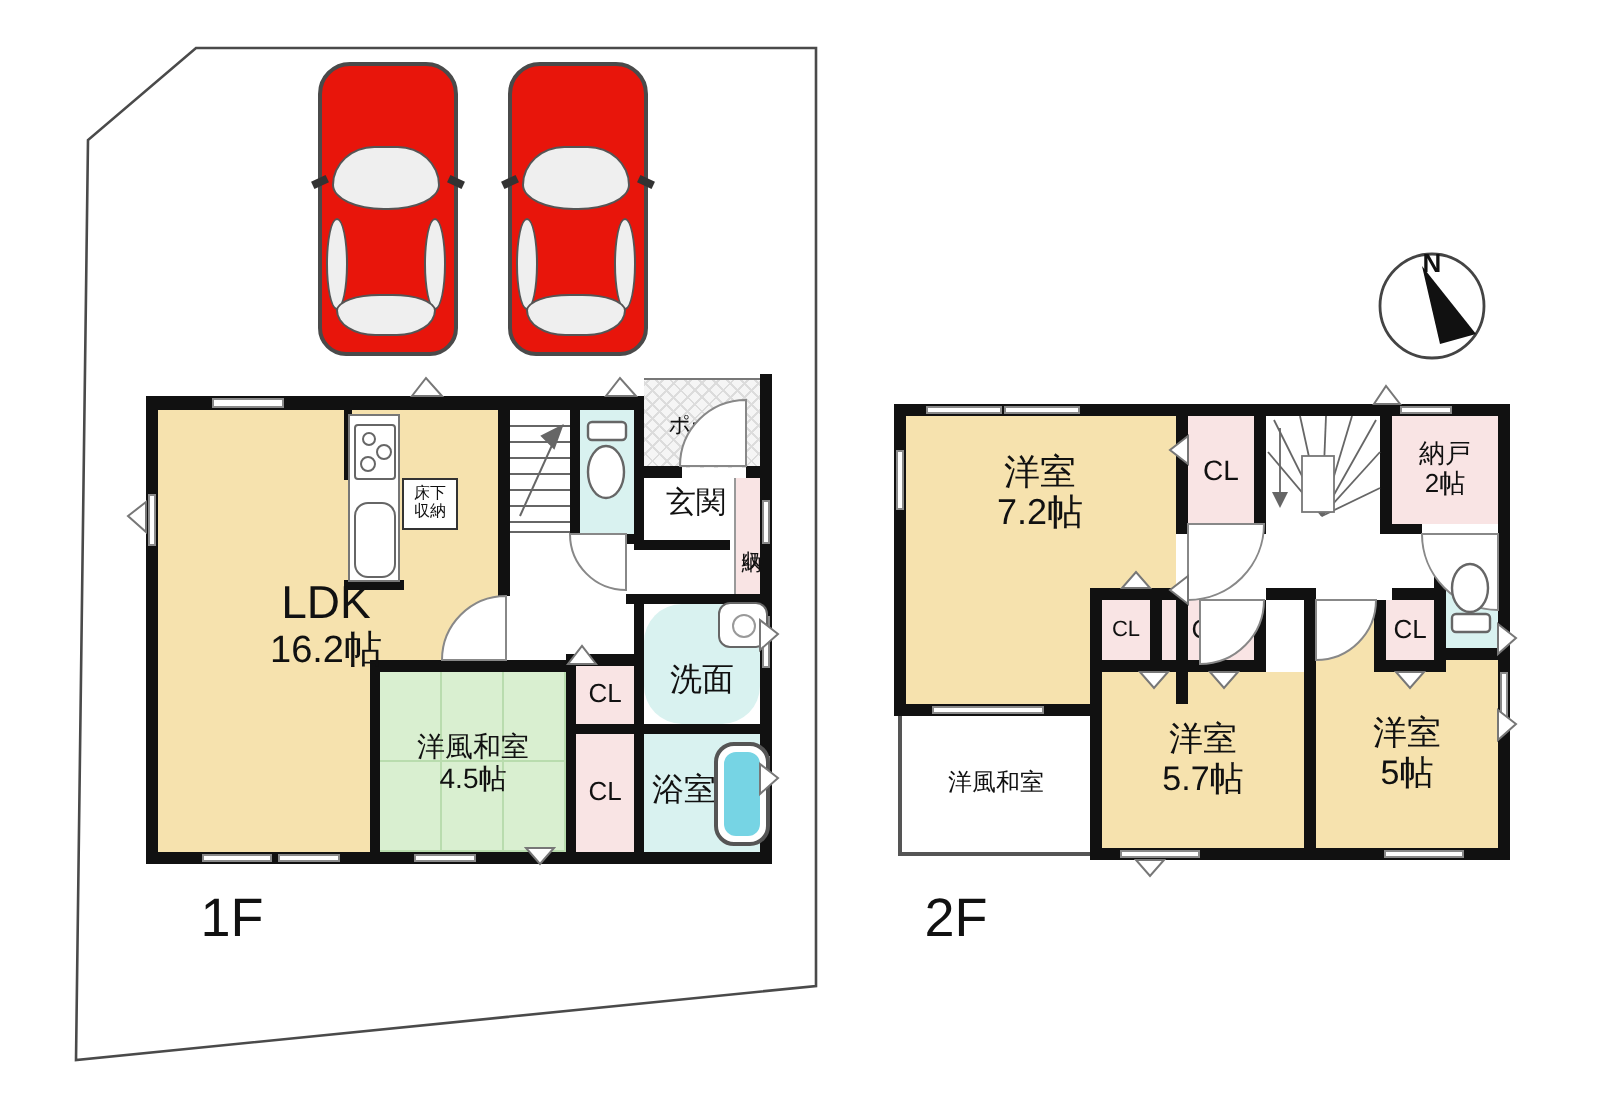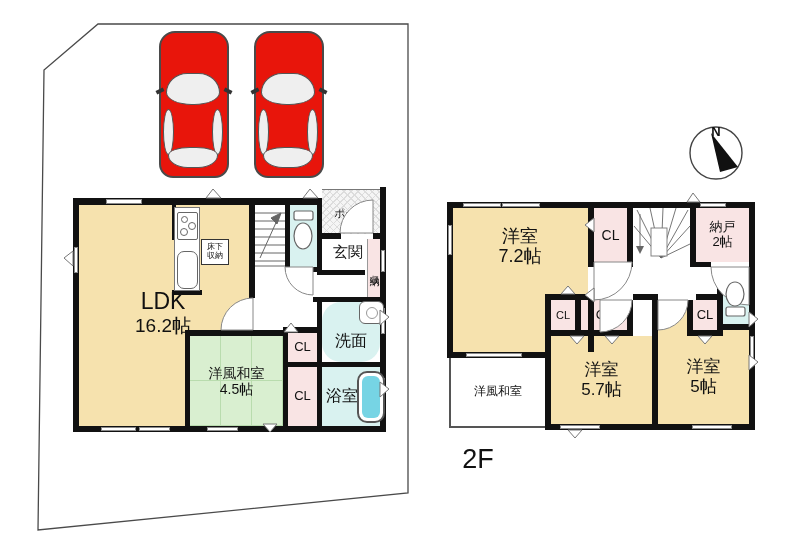--- a/index.html
+++ b/index.html
@@ -267,20 +267,23 @@
     <span style="font-size:23px;">LDK</span>
     <span style="font-size:19px;">16.2帖</span>
   </div>
   <div class="lbl" style="left:318px;top:241px;width:60px;height:22px;">
     <span style="font-size:15px;">玄関</span>
   </div>
   <div class="lbl" style="left:470px;top:222px;width:100px;height:48px;">
     <span style="font-size:18px;">洋室</span>
     <span style="font-size:18px;">7.2帖</span>
   </div>
+  <div class="lbl" style="left:86px;top:442px;width:60px;height:34px;">
+    <span style="font-size:27px;">1F</span>
+  </div>
   <div class="lbl" style="left:448px;top:442px;width:60px;height:34px;">
     <span style="font-size:27px;">2F</span>
   </div>
   <div class="lbl" style="left:706px;top:124px;width:20px;height:16px;">
     <span style="font-size:13px;font-weight:bold;">N</span>
   </div>
 
 </div>
 
 </body></html>

